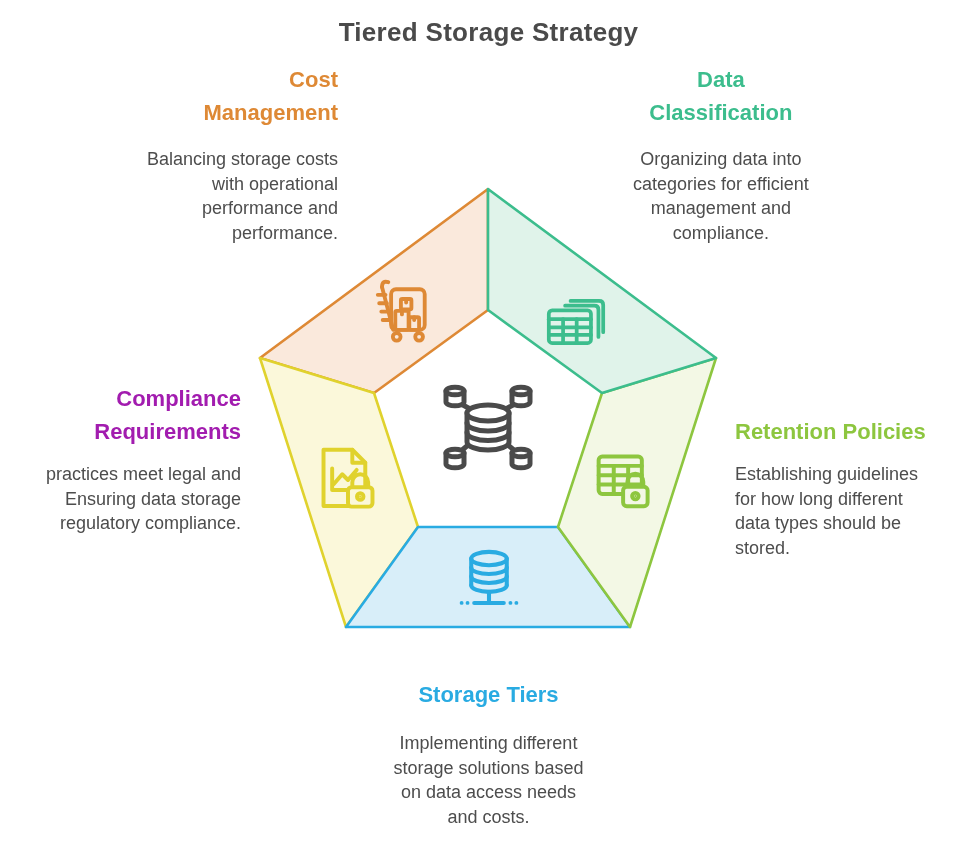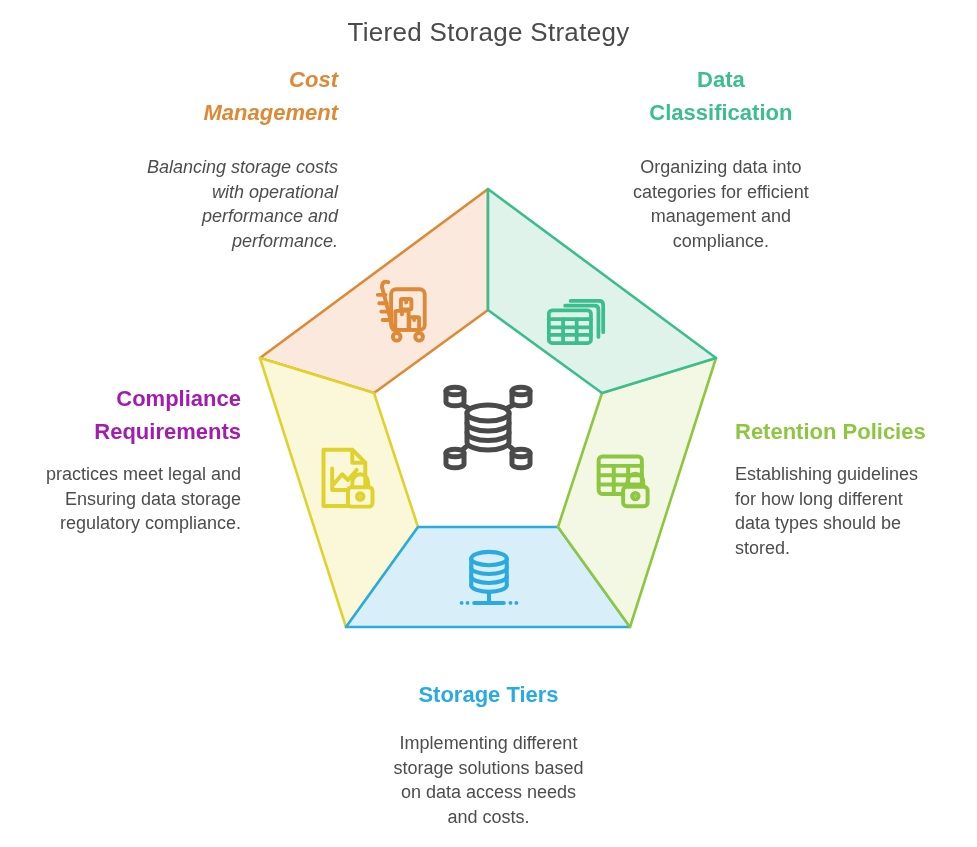--- a/index.html
+++ b/index.html
@@ -2,34 +2,34 @@
 <html><head>
 <meta charset="utf-8">
 <style>
   html,body { margin:0; padding:0; background:#fff; }
   #stage {
     position:relative; width:977px; height:847px; background:#fff;
     font-family:"Liberation Sans", sans-serif; overflow:hidden;
   }
   #diagram-title {
     position:absolute; top:17px; left:0; width:977px; text-align:center;
-    font-size:26px; font-weight:400; color:#4A4A4A; letter-spacing:0.3px;
+    font-size:26px; font-weight:700; color:#4A4A4A; letter-spacing:0.3px;
   }
   .pentagon-svg { position:absolute; left:0; top:0; }
   .icon-svg { position:absolute; }
   .tb { position:absolute; }
   .hd { font-size:22px; font-weight:bold; line-height:33px; }
   .hd div, .bd div { white-space:nowrap; }
   .bd { font-size:18px; line-height:24.5px; color:#4D4D4D; }
-  .tb.cost       { right:639px; top:63px;  text-align:right;font-style:italic; }
+  .tb.cost       { right:639px; top:63px;  text-align:right; }
   .tb.data       { left:633px;  top:63px;  text-align:center;  }
   .tb.compliance { right:736px; top:382px; text-align:right; }
   .tb.retention  { left:735px;  top:415px; text-align:left;  }
   .tb.storage    { left:338px;  width:301px; top:678px; text-align:center; }
-  .cost .bd, .data .bd { margin-top:26px; }
+  .cost .bd, .data .bd { margin-top:18px; }
   .compliance .bd, .retention .bd { margin-top:14px; }
   .storage .bd { margin-top:20px; }
   .cost .hd       { color:#DE8935; }
   .data .hd       { color:#3CBD8D; }
   .retention .hd  { color:#8DC63F; }
   .storage .hd    { color:#29ABE2; }
   .compliance .hd { color:#a21caf; }
 </style>
 </head>
 <body>

